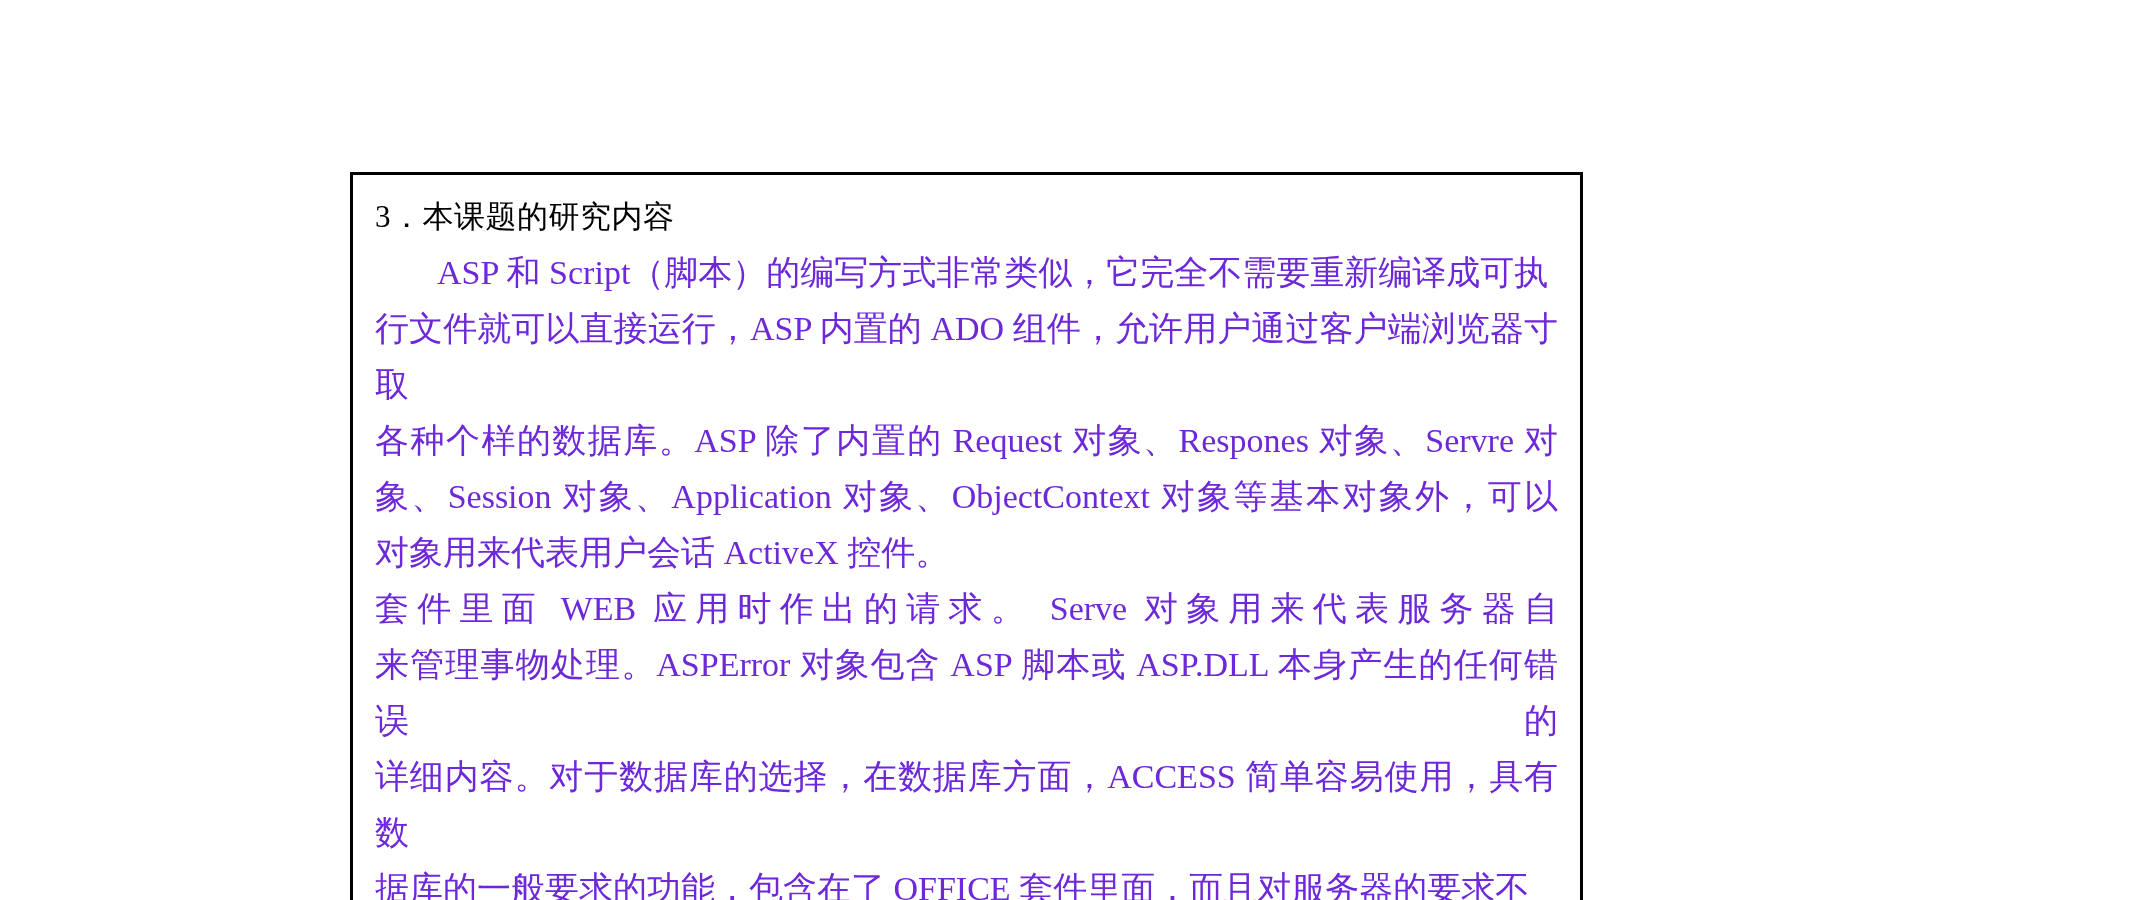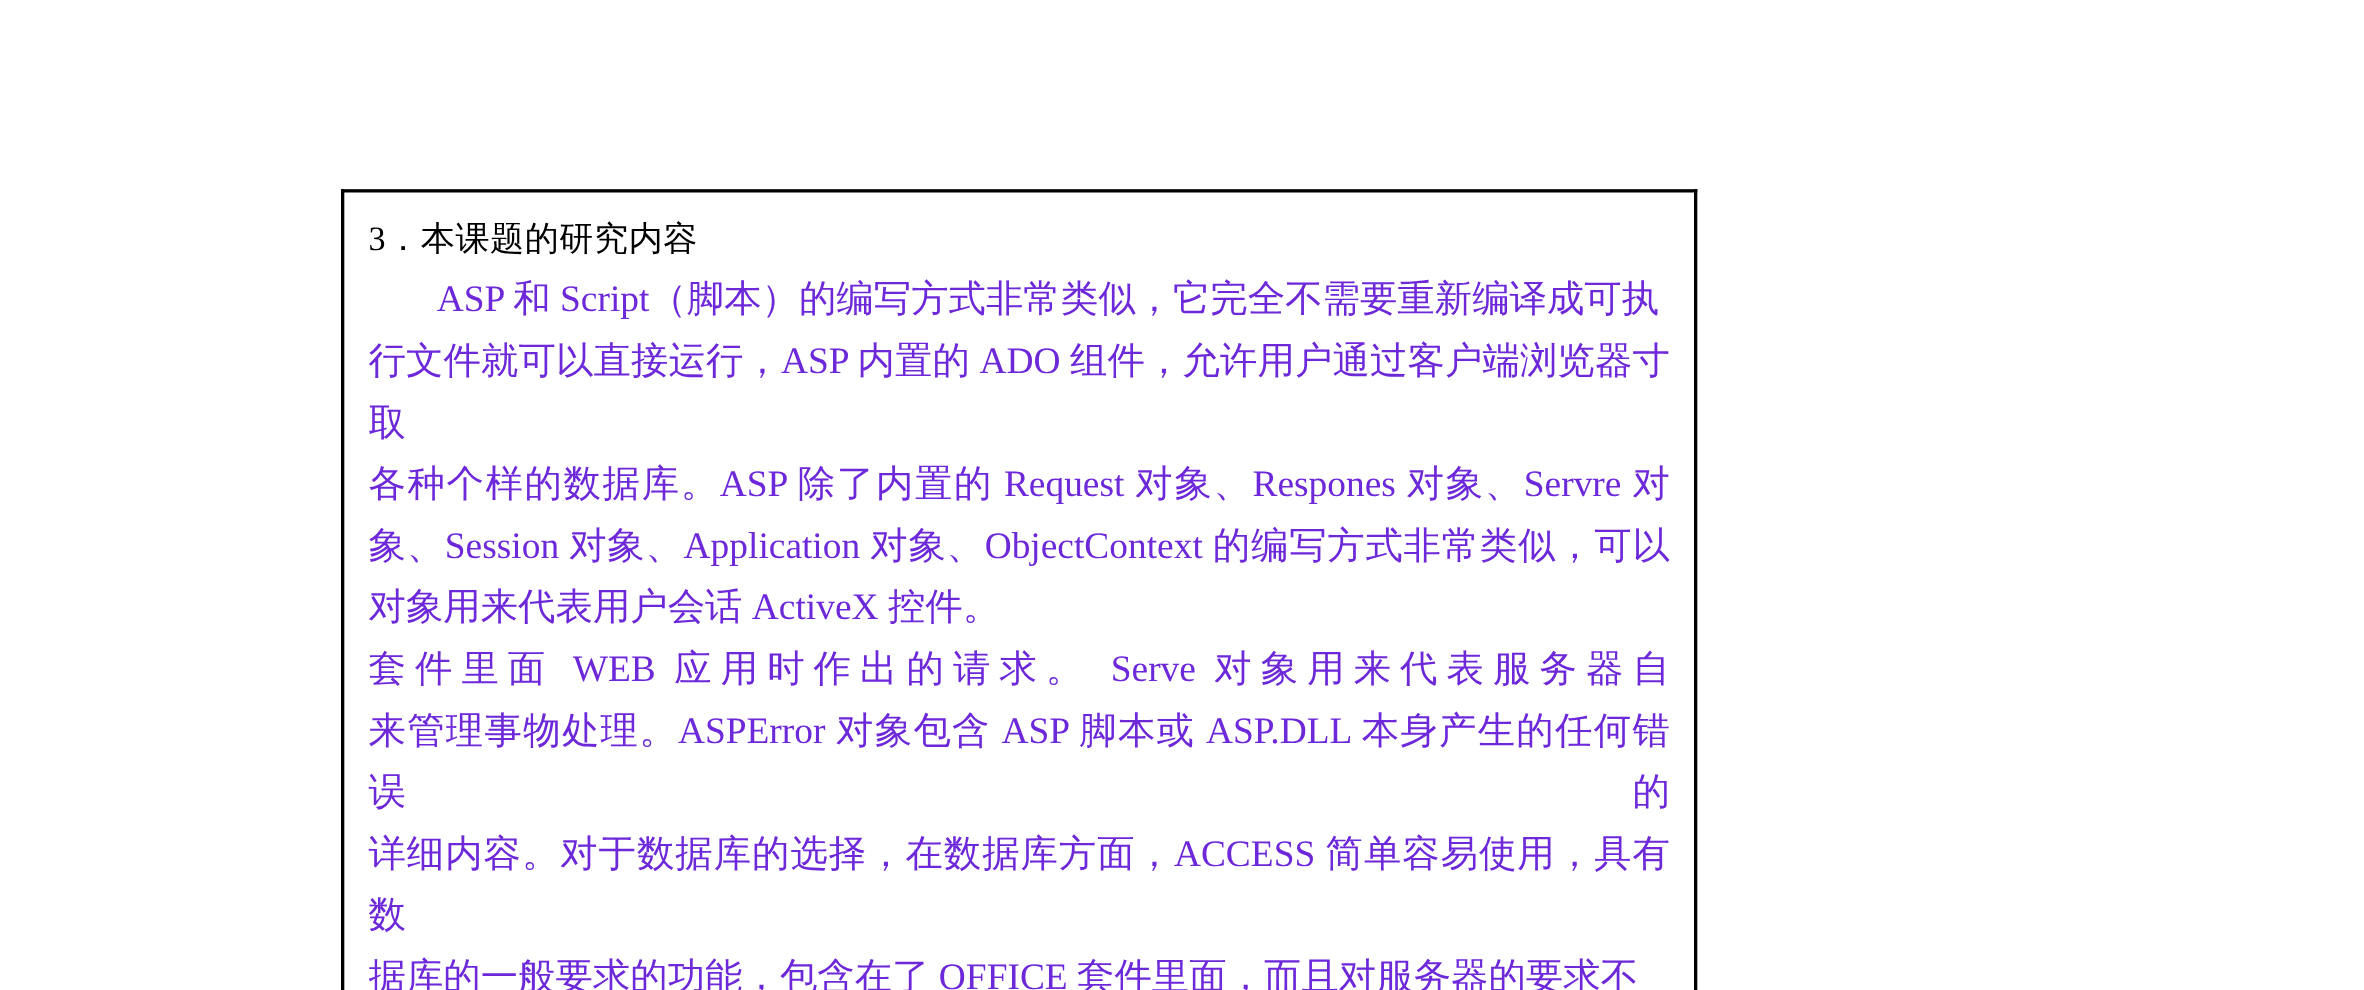--- a/index.html
+++ b/index.html
@@ -11,20 +11,21 @@
     width: 2149px;
     height: 900px;
     overflow: hidden;
     font-family: "Liberation Serif", serif;
   }
   .page {
     position: relative;
     width: 1855px;
     height: 900px;
     background: #ffffff;
+    margin-left: 40px;
   }
   .doc-box {
     position: absolute;
     left: 310px;
     top: 172px;
     width: 1233px;
     height: 760px;
     border: 3px solid #000000;
     border-bottom: none;
     box-sizing: border-box;
@@ -81,21 +82,21 @@
 <div class="page">
   <div class="doc-box">
     <div class="doc-inner">
 
       <div class="heading">3．本课题的研究内容</div>
 
       <div class="para">
         <span class="nowrap-line"><span class="indent"></span><span>ASP 和 Script（脚本）的编写方式非常类似，它完全不需要重新编译成可执</span></span>
         <span class="line-justify">行文件就可以直接运行，ASP 内置的 ADO 组件，允许用户通过客户端浏览器寸取</span>
         <span class="line-justify">各种个样的数据库。ASP 除了内置的 Request 对象、Respones 对象、Servre 对</span>
-        <span class="line-justify">象、Session 对象、Application 对象、ObjectContext 的编写方式非常类似，可以</span>
+        <span class="line-justify">象、Session 对象、Application 对象、ObjectContext 对象等基本对象外，可以</span>
         <span class="nowrap-line">对象用来代表用户会话 ActiveX 控件。</span>
       </div>
 
       <div class="para">
         <span class="line-justify">套件里面 WEB 应用时作出的请求。 Serve 对象用来代表服务器自</span>
         <span class="line-justify">来管理事物处理。ASPError 对象包含 ASP 脚本或 ASP.DLL 本身产生的任何错误的</span>
         <span class="line-justify">详细内容。对于数据库的选择，在数据库方面，ACCESS 简单容易使用，具有数</span>
         <span class="clip-last">据库的一般要求的功能，包含在了 OFFICE 套件里面，而且对服务器的要求不</span>
       </div>
 

